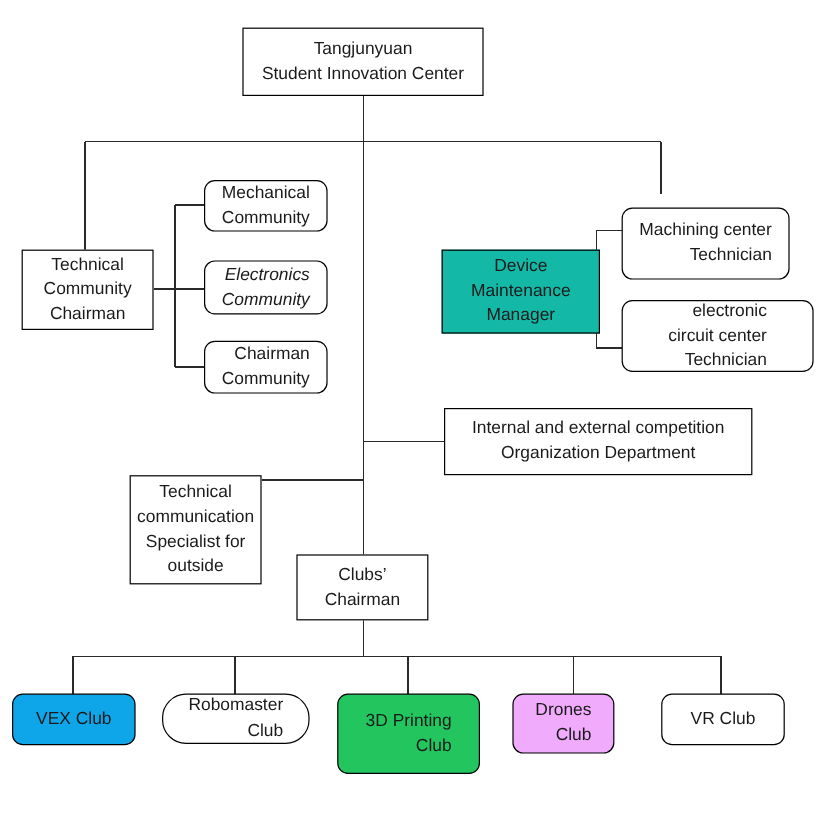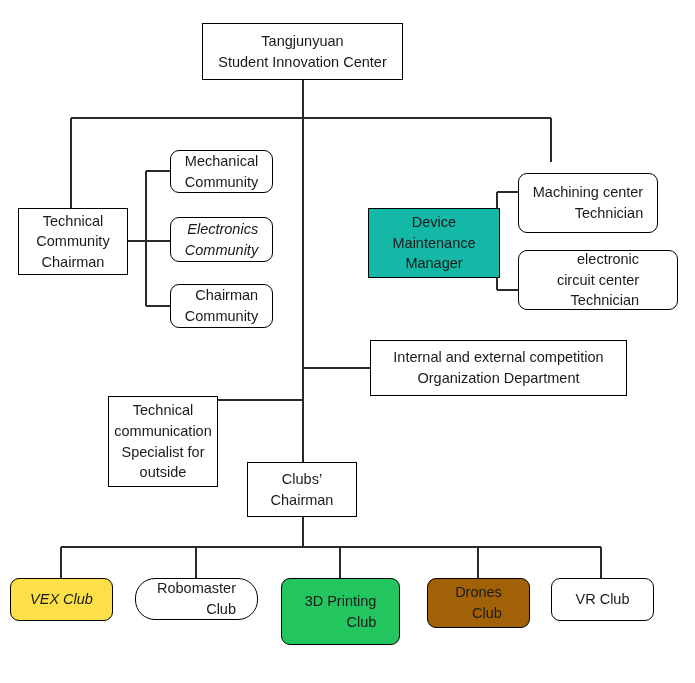--- a/index.html
+++ b/index.html
@@ -117,32 +117,32 @@
       <div class="node" style="left: 108px; top: 396px; width: 110px; height: 91px; border-color: rgb(0, 0, 0); background: rgb(255, 255, 255); color: rgb(26, 26, 26);">
         <span class="node-label">Technical
 communication
 Specialist for
 outside</span>
       </div>
       <div class="node" style="left: 247px; top: 462px; width: 110px; height: 55px; border-color: rgb(0, 0, 0); background: rgb(255, 255, 255); color: rgb(26, 26, 26);">
         <span class="node-label">Clubs’
 Chairman</span>
       </div>
-      <div class="node rounded" style="left: 10px; top: 578px; width: 103px; height: 43px; border-color: rgb(0, 0, 0); background: #fde047; color: rgb(26, 26, 26); font-style: italic;">
+      <div class="node rounded" style="left: 10px; top: 578px; width: 103px; height: 43px; border-color: rgb(0, 0, 0); background: #0ea5e9; color: rgb(26, 26, 26);">
         <span class="node-label">VEX Club</span>
       </div>
       <div class="node rounded" style="left: 135px; top: 578px; width: 123px; height: 42px; border-color: rgb(0, 0, 0); background: rgb(255, 255, 255); color: rgb(26, 26, 26); border-radius: 20px;">
         <span class="node-label">Robomaster
 Club</span>
       </div>
       <div class="node rounded" style="left: 281px; top: 578px; width: 119px; height: 67px; border-color: rgb(0, 0, 0); background: #22c55e; color: rgb(26, 26, 26);">
         <span class="node-label">3D Printing
 Club</span>
       </div>
-      <div class="node rounded" style="left: 427px; top: 578px; width: 103px; height: 50px; border-color: rgb(0, 0, 0); background: #a16207; color: rgb(26, 26, 26);">
+      <div class="node rounded" style="left: 427px; top: 578px; width: 85px; height: 50px; border-color: rgb(0, 0, 0); background: #f0abfc; color: rgb(26, 26, 26);">
         <span class="node-label">Drones
 Club</span>
       </div>
       <div class="node rounded" style="left: 551px; top: 578px; width: 103px; height: 43px; border-color: rgb(0, 0, 0); background: rgb(255, 255, 255); color: rgb(26, 26, 26);">
         <span class="node-label">VR Club</span>
       </div>
     </div>
 </div>
 
 </body></html>

